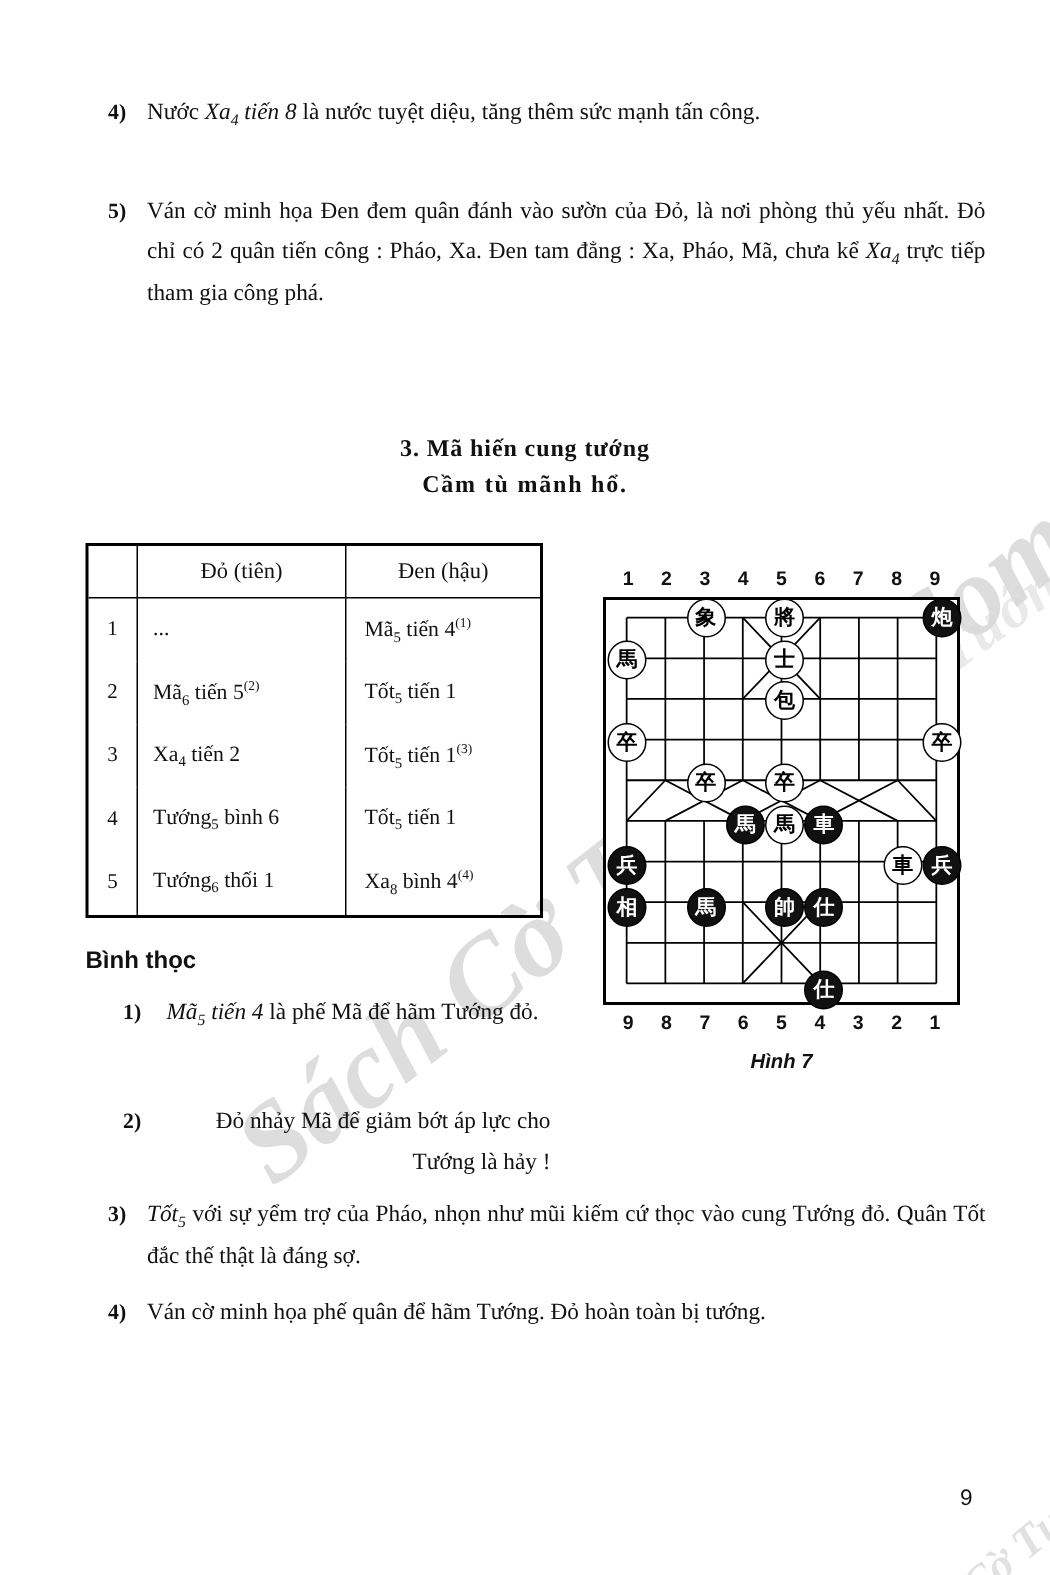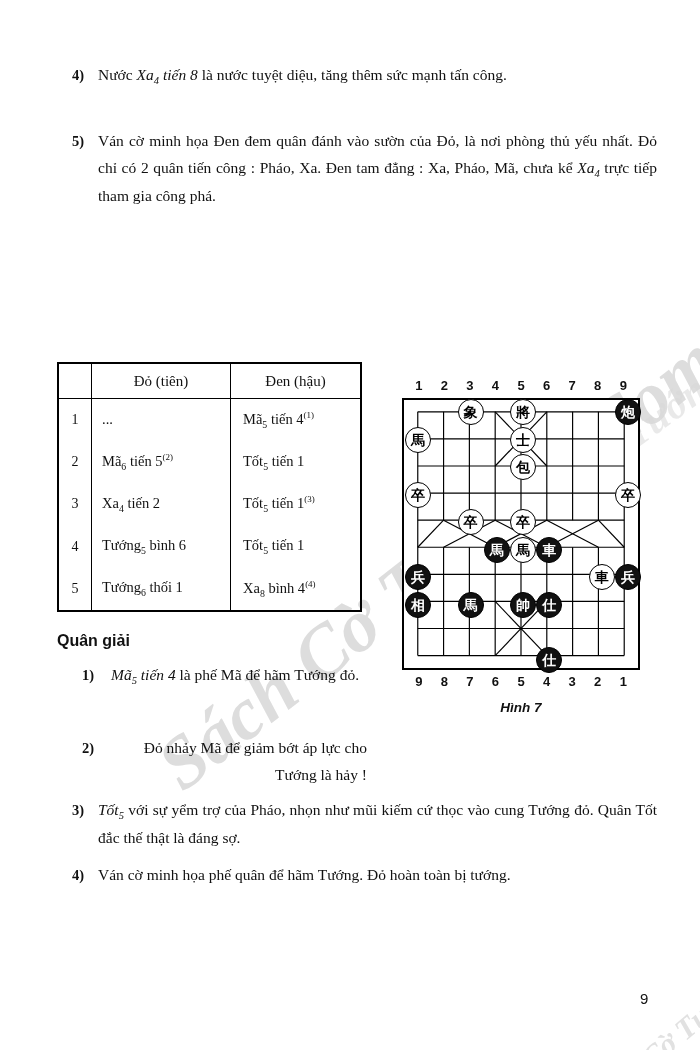--- a/index.html
+++ b/index.html
@@ -186,20 +186,24 @@
     </div>
   </div>
 
   <div class="numpara" style="left:72px; top:128px; width:585px;">
     <div class="num">5)</div>
     <div class="body">
       Ván cờ minh họa Đen đem quân đánh vào sườn của Đỏ, là nơi phòng thủ yếu nhất. Đỏ chỉ có 2 quân tiến công : Pháo, Xa. Đen tam đẳng : Xa, Pháo, Mã, chưa kể <span class="it">Xa<sub>4</sub></span> trực tiếp tham gia công phá.
     </div>
   </div>
 
+  <div class="heading" style="top:288px;">
+    <div>3. Mã hiến cung tướng</div>
+    <div class="l2">Cầm tù mãnh hổ.</div>
+  </div>
 
   <div class="movetable" style="left:57px; top:362px; width:305px; height:250px;">
     <table>
       <thead>
         <tr>
           <td class="cnum"></td>
           <td class="cred">Đỏ (tiên)</td>
           <td class="cblk">Đen (hậu)</td>
         </tr>
       </thead>
@@ -321,21 +325,21 @@
         <span>5</span>
         <span>4</span>
         <span>3</span>
         <span>2</span>
         <span>1</span>
       </div>
 
     <div class="fig-caption" style="left:0; top:322px; width:258px;">Hình 7</div>
   </div>
 
-  <div class="section-label" style="left:57px; top:632px;">Quân giải</div>
+  <div class="section-label" style="left:57px; top:632px;">Bình thọc</div>
 
   <div class="numpara" style="left:82px; top:662px; width:280px;">
     <div class="num">1)</div>
     <div class="body" style="text-align:center;">
       <span class="it">Mã<sub>5</sub> tiến 4</span> là phế Mã để hãm Tướng đỏ.
     </div>
   </div>
 
   <div class="numpara" style="left:82px; top:735px; width:285px;">
     <div class="num">2)</div>

